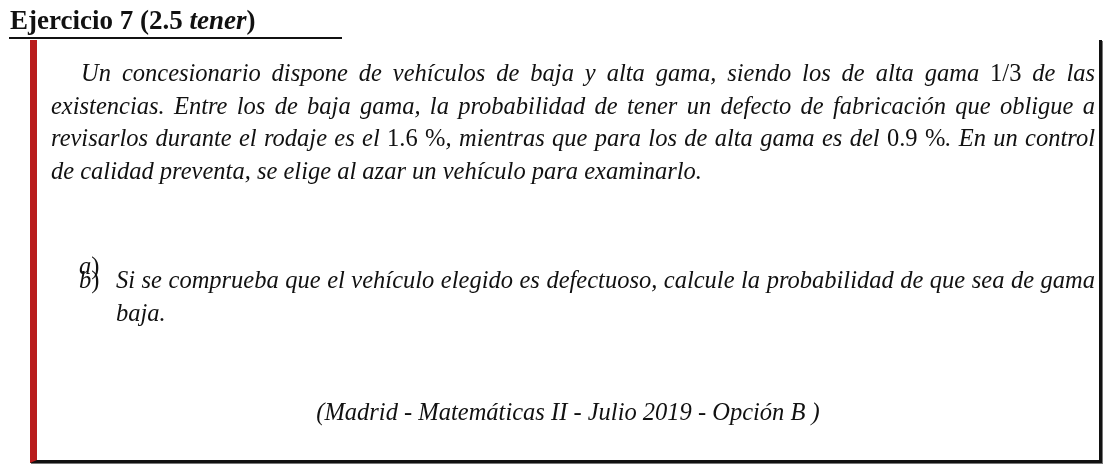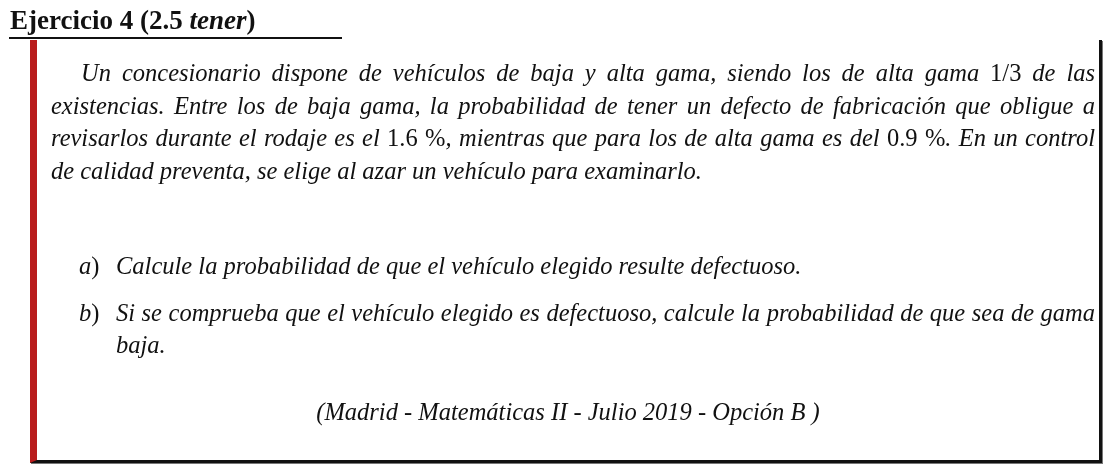--- a/index.html
+++ b/index.html
@@ -49,32 +49,31 @@
       position: absolute; left: 0; top: 356px; width: 1062px;
       text-align: center;
       font-family: "Liberation Serif", serif;
       font-style: italic; font-size: 24.5px; line-height: 32px;
     }
   </style>
 </head>
 <body>
 
 <div class="title">
-  <span>Ejercicio 4 (2.5 </span><span class="it">tener</span><span>)</span>
+  <span>Ejercicio 7 (2.5 </span><span class="it">tener</span><span>)</span>
 </div>
 
 <div class="box">
   <div class="body-text">
     <span class="indent"></span><span>Un concesionario dispone de vehículos de baja y alta gama, siendo los de alta gama </span><span class="up">1/3</span><span> de las existencias. Entre los de baja gama, la probabilidad de tener un defecto de fabricación que obligue a revisarlos durante el rodaje es el </span><span class="up">1.6 %</span><span>, mientras que para los de alta gama es del </span><span class="up">0.9 %</span><span>. En un control de calidad preventa, se elige al azar un vehículo para examinarlo.</span>
   </div>
 
   <div class="items">
     <div class="item">
       <span class="lbl"><span class="it">a</span><span>)</span></span>
-      <span>Calcule la probabilidad de que el vehículo elegido resulte defectuoso.</span>
     </div>
     <div class="item">
       <span class="lbl"><span class="it">b</span><span>)</span></span>
       <span>Si se comprueba que el vehículo elegido es defectuoso, calcule la probabilidad de que sea de gama baja.</span>
     </div>
   </div>
 
   <div class="source">(Madrid - Matemáticas II - Julio 2019 - Opción B )</div>
 </div>
 

